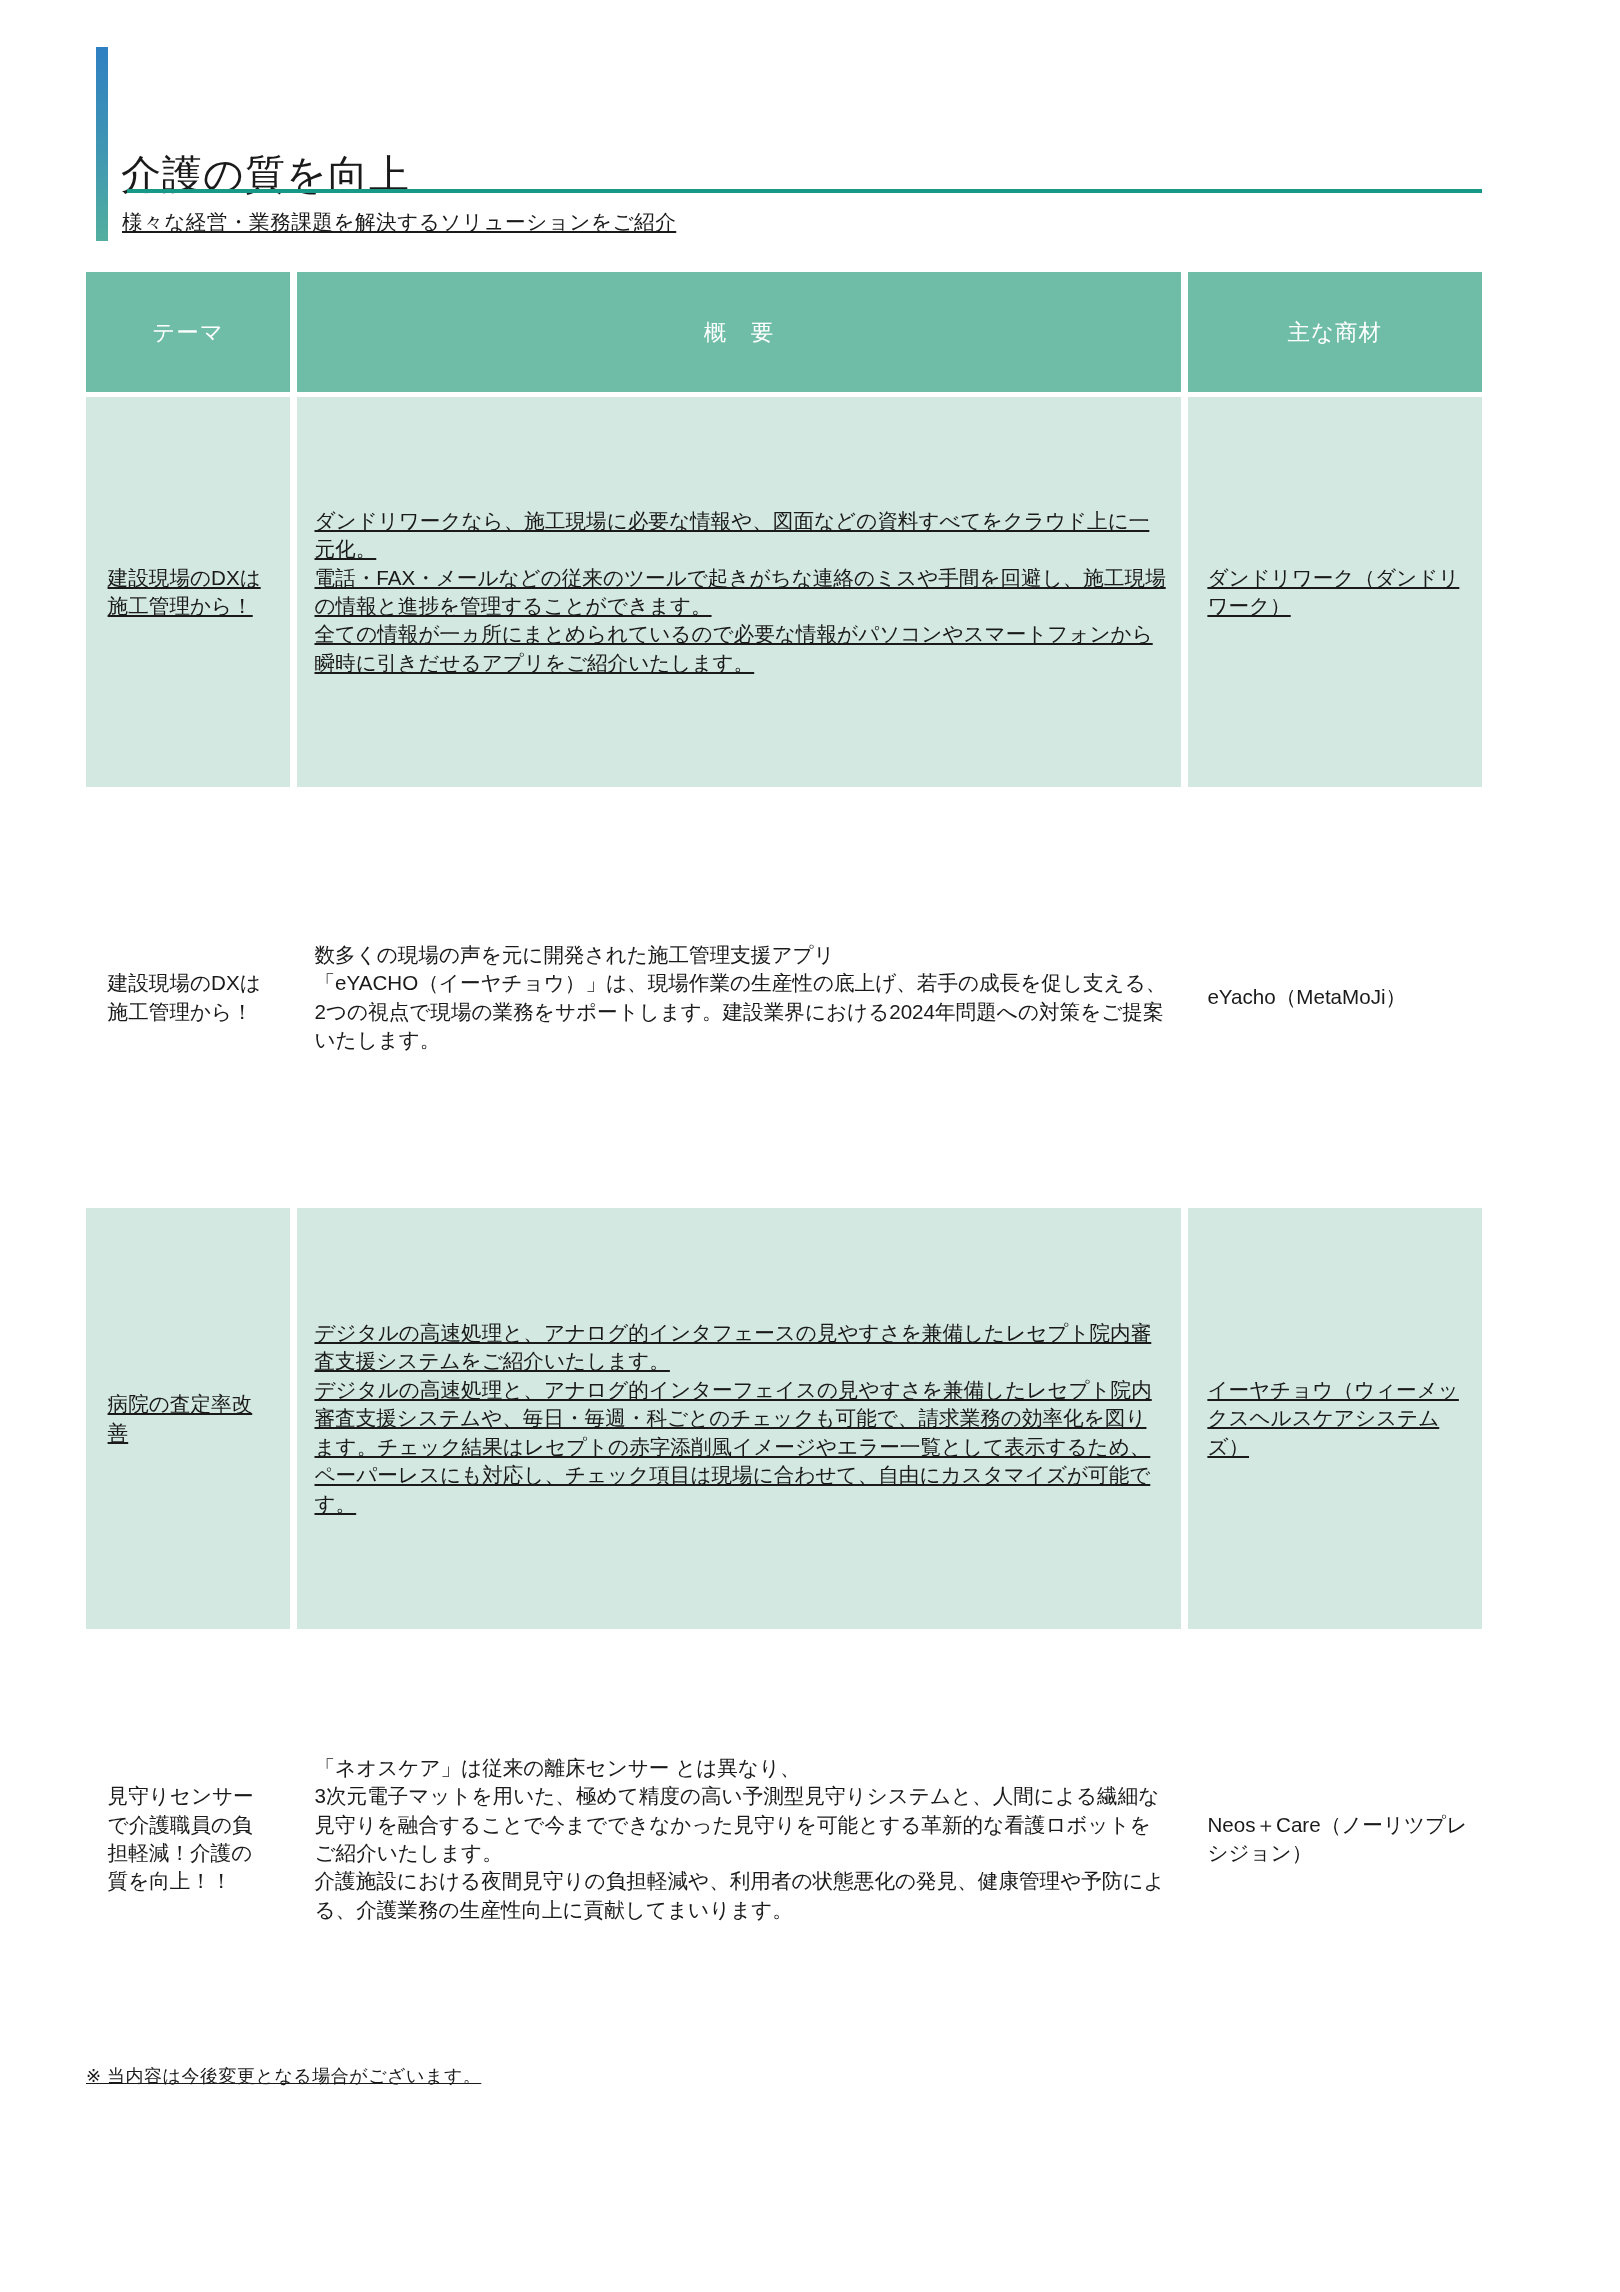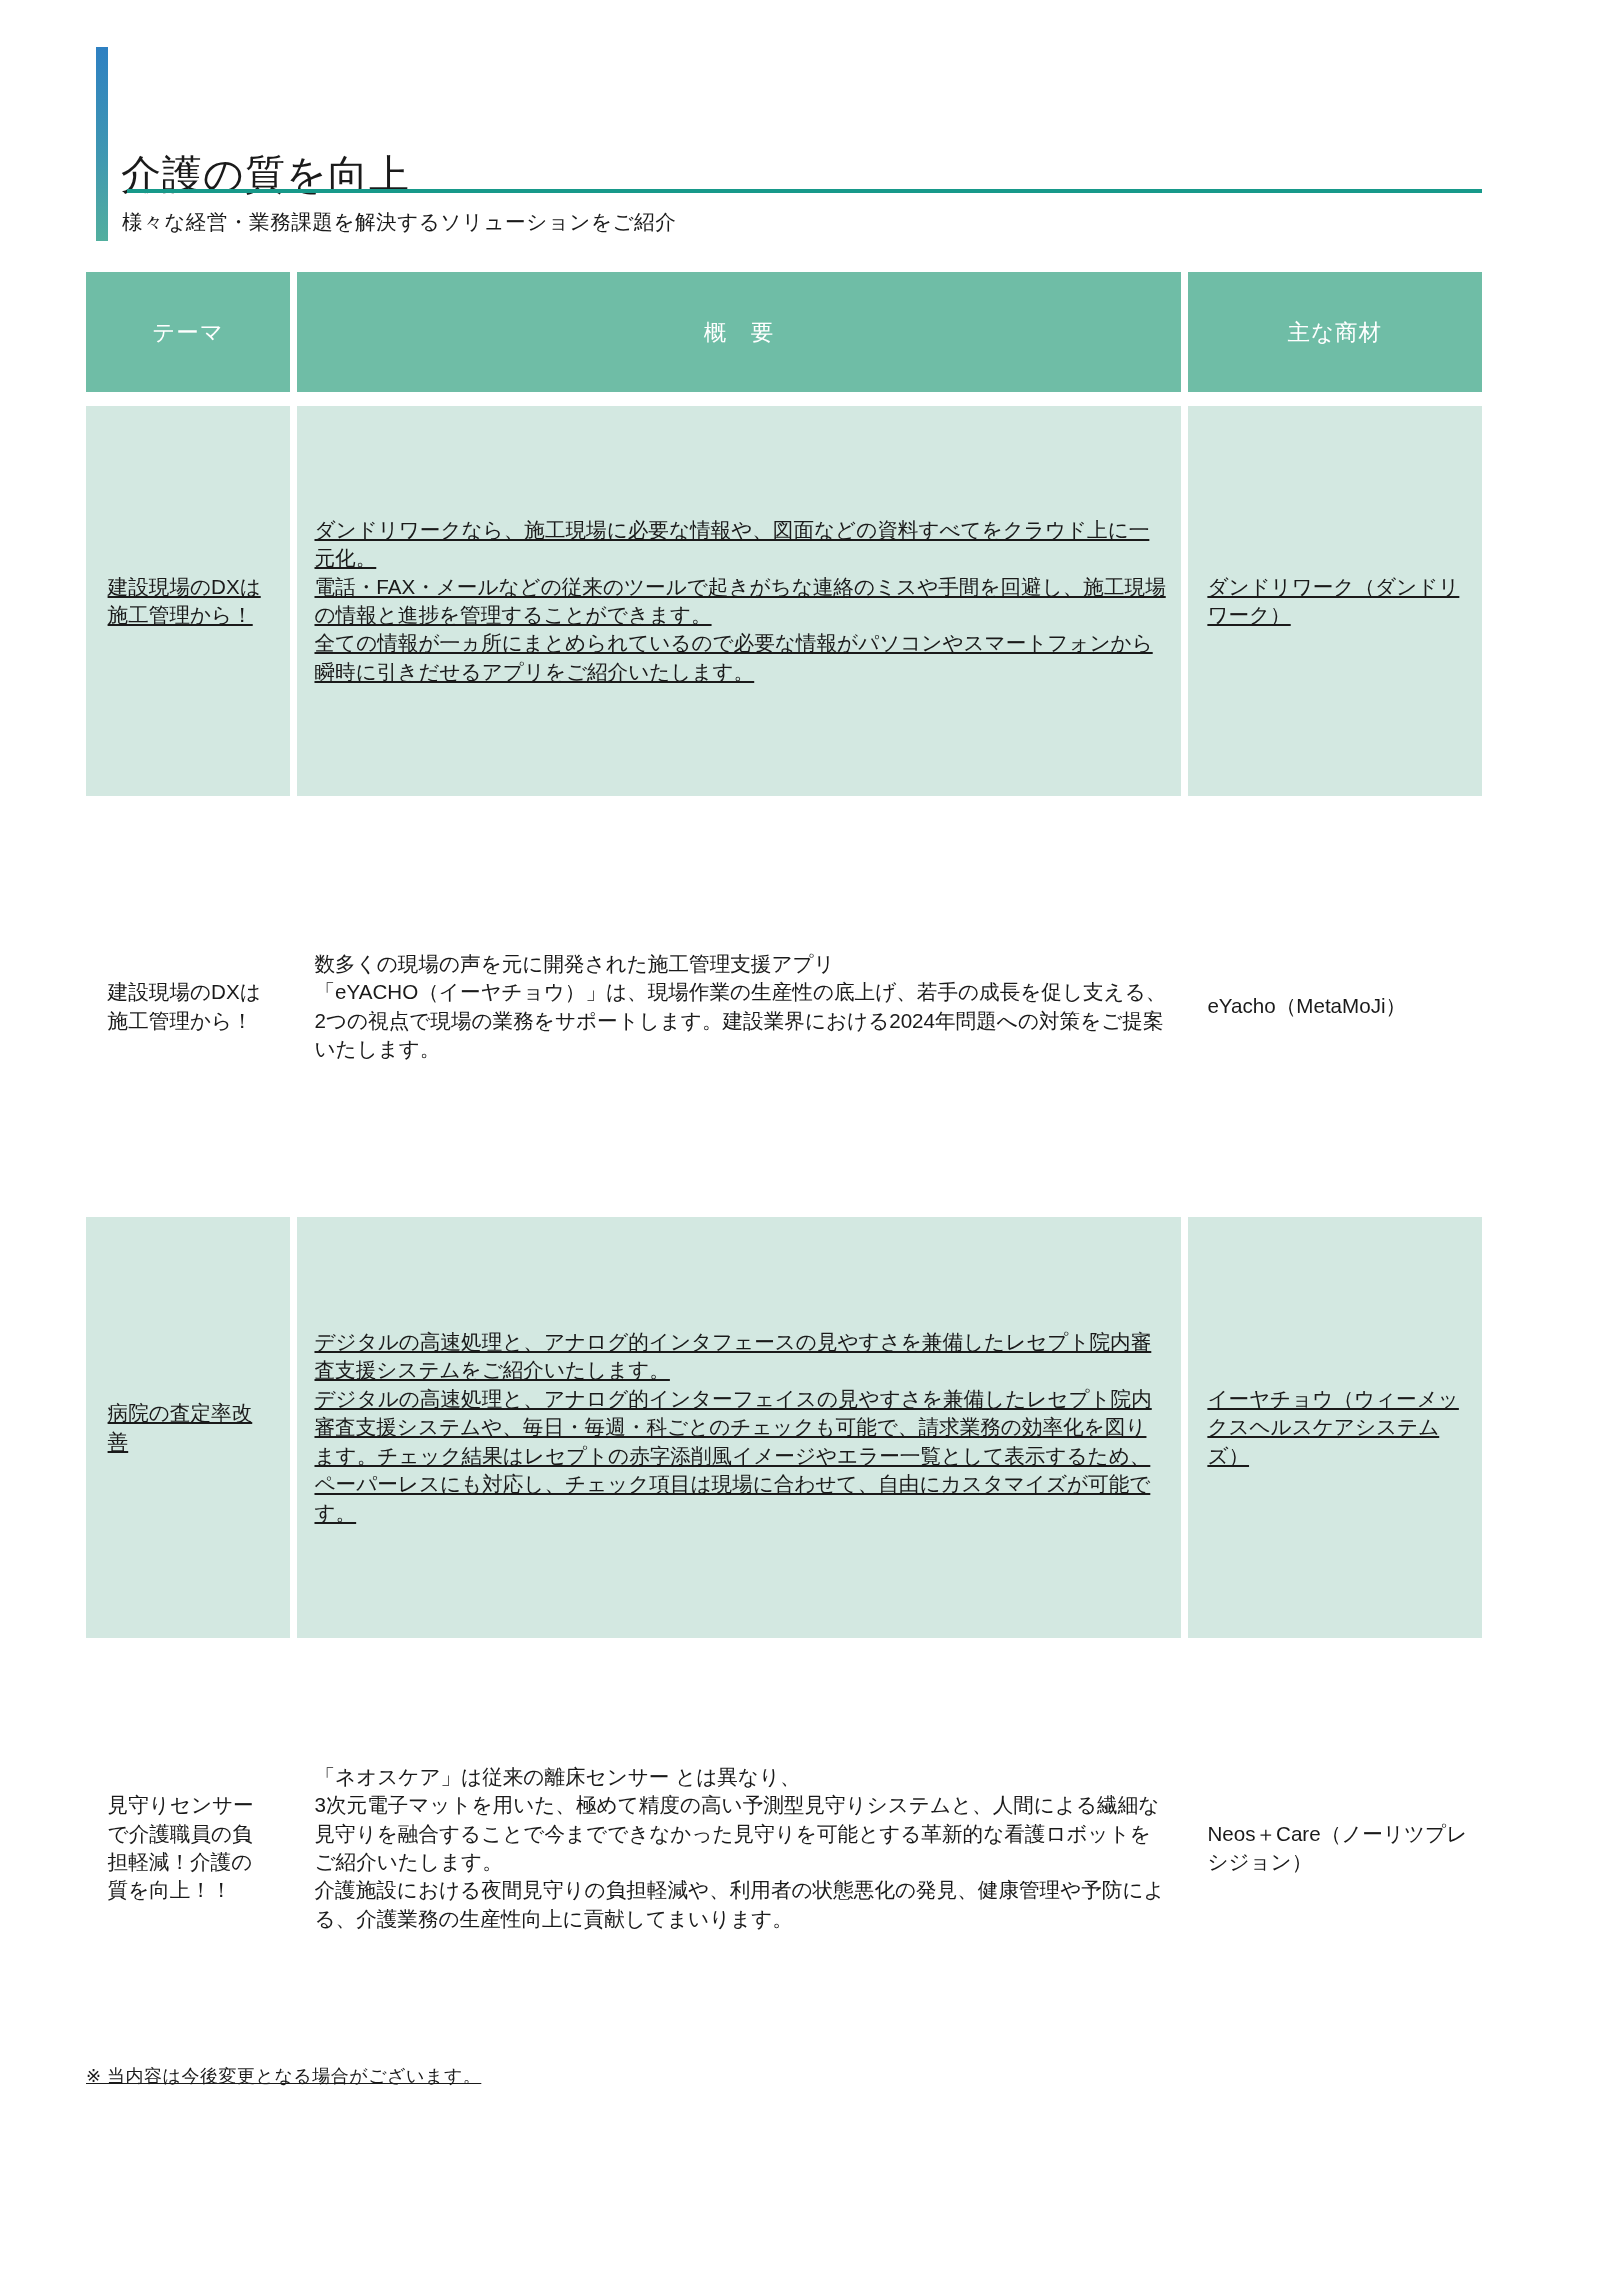--- a/index.html
+++ b/index.html
@@ -21,30 +21,31 @@
     line-height: 1.2; white-space: nowrap;
   }
   .title-rule {
     position: absolute; left: 127px; top: 189px;
     width: 1355px; height: 3.9px; background: #17998a;
   }
   .page-subtitle {
     position: absolute; left: 122px; top: 208px;
     font-size: 20.6px; font-weight: 400; letter-spacing: 0.5px;
     white-space: nowrap;
+    text-decoration: underline;
   }
   .exhibit-table {
     position: absolute; left: 86px; top: 272px; width: 1396px;
   }
   .t-row {
     display: grid;
     grid-template-columns: 204px 884px 294px;
     column-gap: 6.9px;
   }
-  .t-head { margin-bottom: 14px; }
+  .t-head { margin-bottom: 5px; }
   .t-head .cell {
     background: #6fbda6; color: #ffffff;
     height: 120px;
     display: flex; align-items: center; justify-content: center;
     font-size: 22.5px; letter-spacing: 1px;
   }
   .t-body .cell {
     display: flex; align-items: center;
     font-size: 20.6px; line-height: 1.38;
   }

